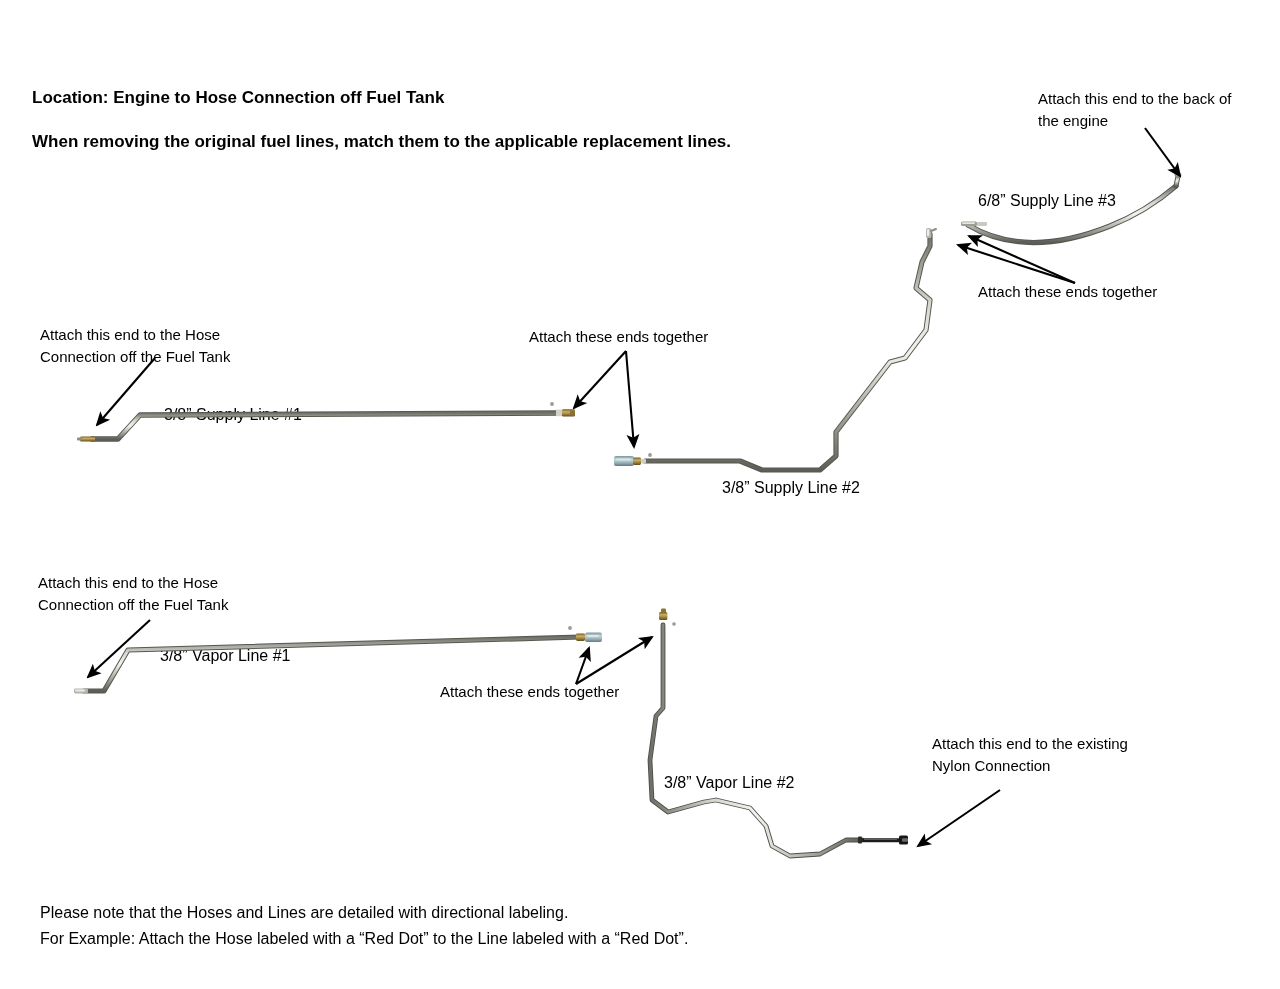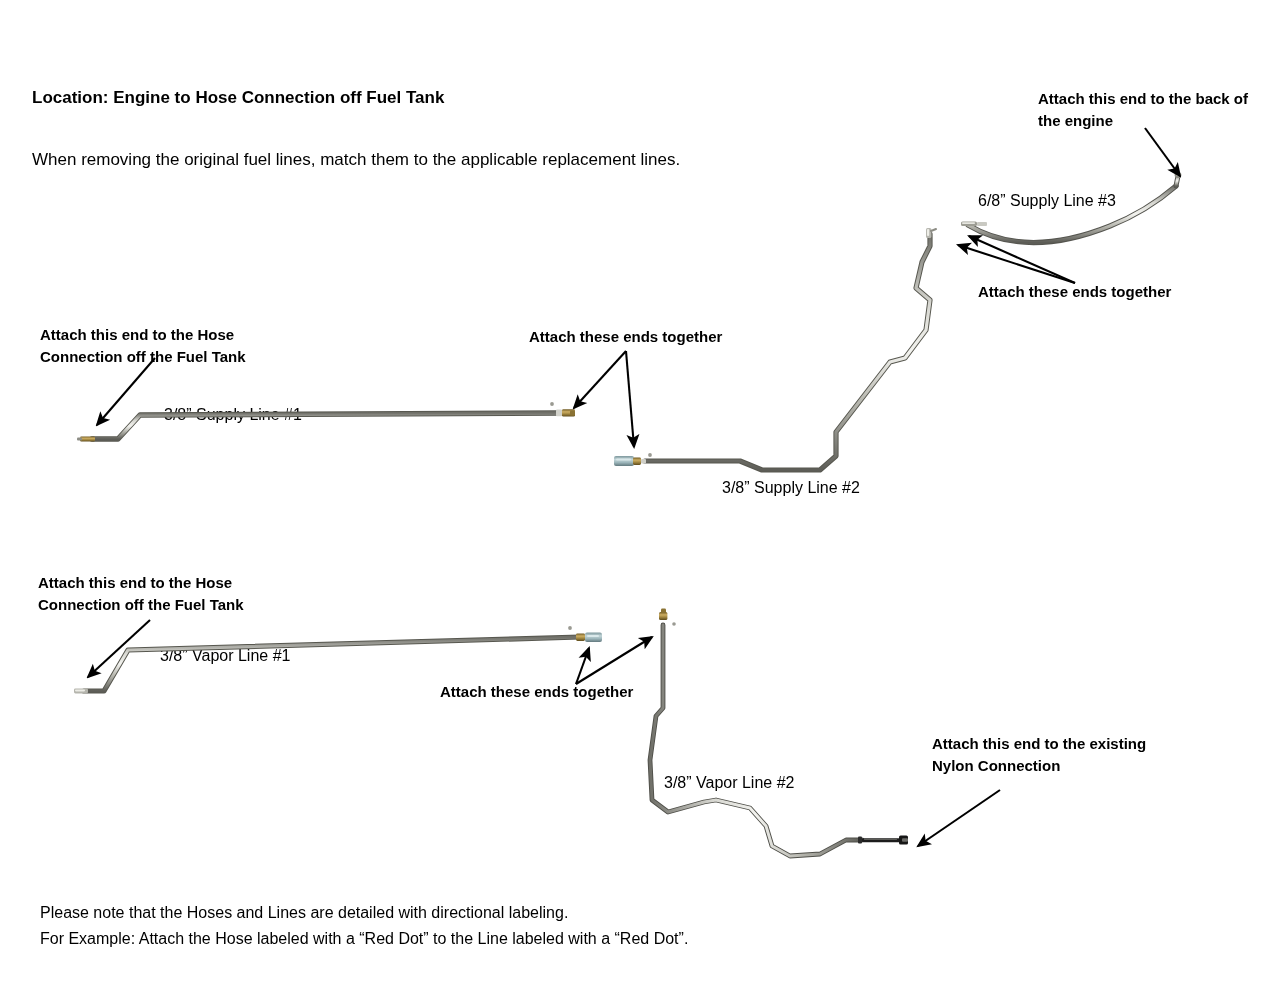--- a/index.html
+++ b/index.html
@@ -34,31 +34,31 @@
   }
   .doc-subtitle {
     left: 32px;
     top: 88px;
     font-size: 17px;
     font-weight: bold;
     white-space: nowrap;
   }
   .doc-instruction {
     left: 32px;
-    top: 150px;
+    top: 132px;
     font-size: 17px;
-    font-weight: normal;
+    font-weight: bold;
     white-space: nowrap;
   }
 
   
   .callout {
     font-size: 15px;
     line-height: 22px;
-    font-weight: bold;
+    font-weight: normal;
     white-space: pre-line;
   }
   .part-label {
     font-size: 16px;
     white-space: nowrap;
   }
 
   
   .footer-note {
     left: 40px;

